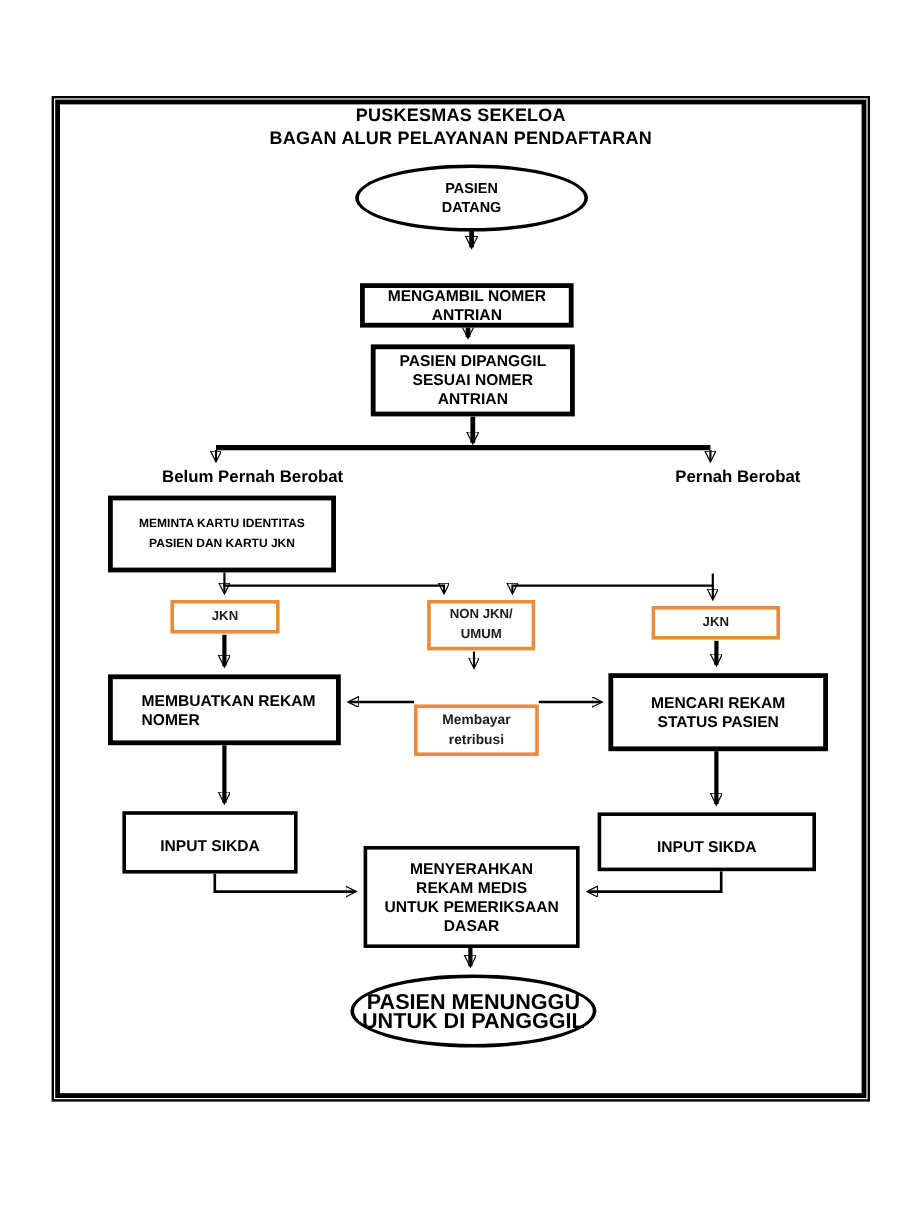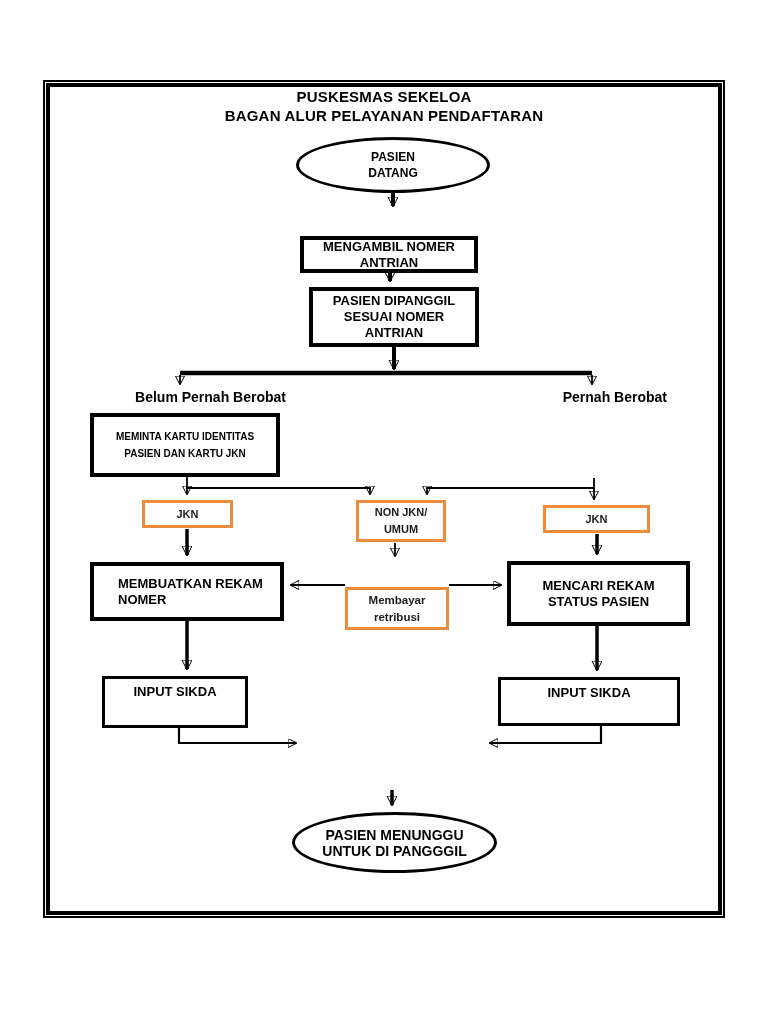--- a/index.html
+++ b/index.html
@@ -21,27 +21,27 @@
     left:84px;top:87px;width:600px;text-align:center;
     font-weight:bold;font-size:15px;line-height:19px;letter-spacing:.2px;
   }
   .node{
     display:flex;flex-direction:column;align-items:center;justify-content:center;
     font-weight:bold;background:#fff;z-index:2;
   }
   .blackbox{border:4px solid #000;font-size:13px;line-height:16px;}
   .blackbox3{border:3px solid #000;font-size:13px;line-height:16px;}
   .orangebox{border:3px solid var(--orange,#ED8B3C);font-size:10.5px;line-height:14px;color:#1c1c1c;}
-  .ellipse{border:3px solid #000;border-radius:50%;font-size:14px;line-height:16px;}
+  .ellipse{border:3px solid #000;border-radius:50%;font-size:18px;line-height:16px;}
   .lbl{font-weight:bold;font-size:14px;text-align:right;z-index:2;}
   #connectors{position:absolute;left:0;top:0;z-index:1;pointer-events:none;}
   #connectors path{fill:none;stroke:#000;}
   .gapline{margin-top:12px;}
   .leftalign{align-items:flex-start;text-align:left;padding-left:9px;}
-  .topalign{justify-content:flex-start;padding-top:5px;}
+  .topalign{justify-content:flex-start;padding-top:18px;}
 </style>
 </head>
 <body>
 
 <div id="page" style="background: rgb(255, 255, 255);">
 
   <div class="frame-outer">
     <div class="frame-inner"></div>
   </div>
 
@@ -135,19 +135,25 @@
   </div>
 
   <div class="abs node blackbox3 topalign" style="left:102px;top:676px;width:146px;height:52px;">
     <div>INPUT SIKDA</div>
   </div>
 
   <div class="abs node blackbox3 topalign" style="left:498px;top:677px;width:182px;height:49px;">
     <div>INPUT SIKDA</div>
   </div>
 
+  <div class="abs node blackbox3" style="left:303px;top:705px;width:180px;height:85px;">
+    <div>MENYERAHKAN</div>
+    <div>REKAM MEDIS</div>
+    <div>UNTUK PEMERIKSAAN</div>
+    <div>DASAR</div>
+  </div>
 
   <div class="abs node ellipse" style="left:292px;top:812px;width:205px;height:61px;">
     <div>PASIEN MENUNGGU</div>
     <div>UNTUK DI PANGGGIL</div>
   </div>
 
 </div>
 
 </body></html>

